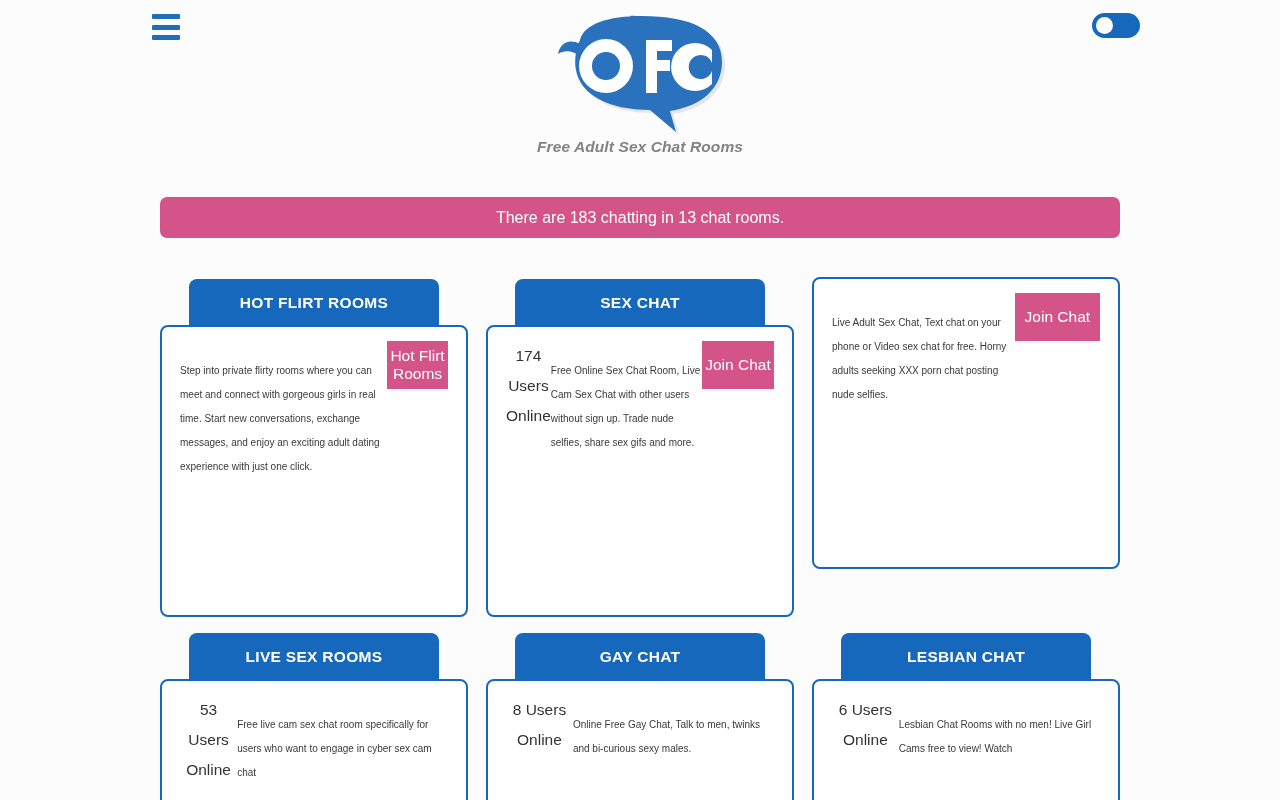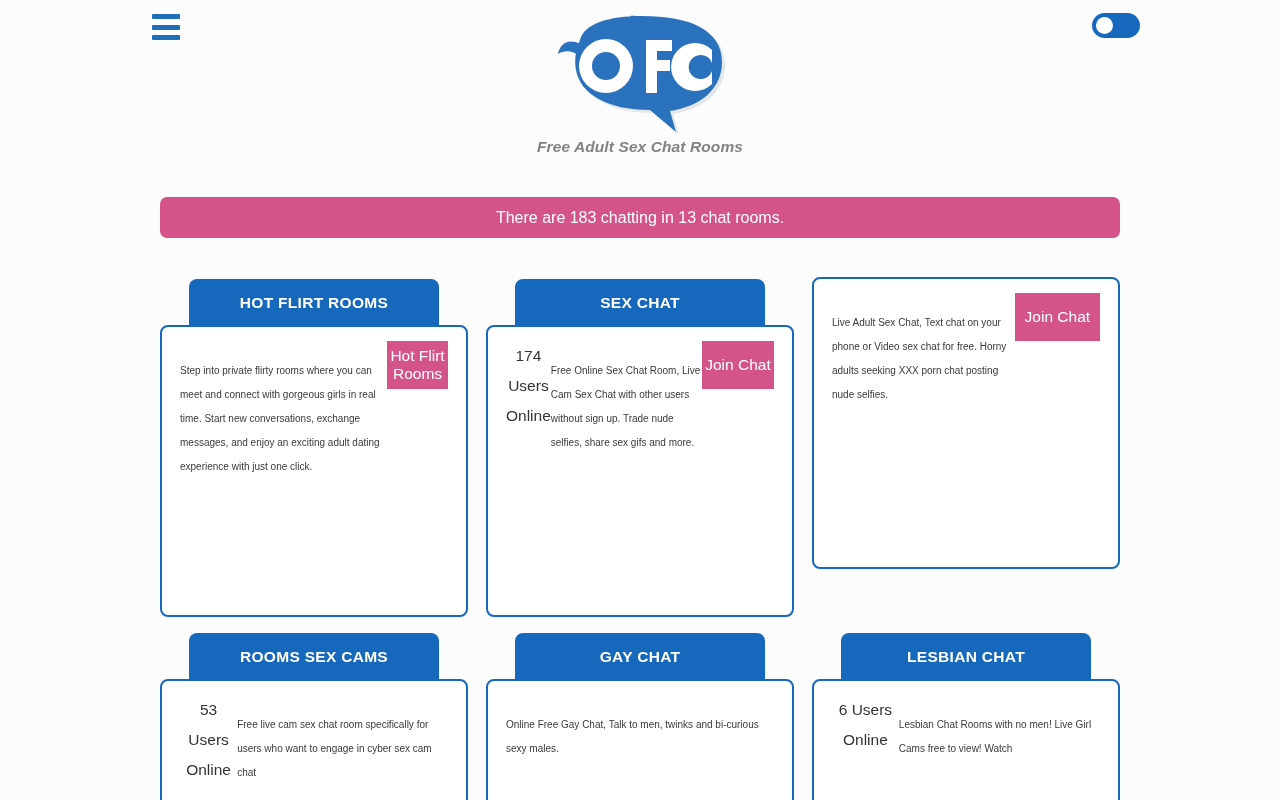--- a/index.html
+++ b/index.html
@@ -247,32 +247,33 @@
 
     <div class="card-slot">
       <div class="card-body">
         <div class="divider"></div>
         <div class="card-desc">Live Adult Sex Chat, Text chat on your phone or Video sex chat for free. Horny adults seeking XXX porn chat posting nude selfies.</div>
         <button class="card-btn">Join Chat</button>
       </div>
     </div>
 
     <div class="card-slot">
-      <div class="card-head">ROOMS SEX CAMS</div>
+      <div class="card-head">LIVE SEX ROOMS</div>
       <div class="card-body">
         <div class="users-online">53 Users Online</div>
         <div class="divider"></div>
         <div class="card-desc">Free live cam sex chat room specifically for users who want to engage in cyber sex cam chat</div>
 
       </div>
     </div>
 
     <div class="card-slot">
       <div class="card-head">GAY CHAT</div>
       <div class="card-body">
+        <div class="users-online">8 Users Online</div>
         <div class="divider"></div>
         <div class="card-desc">Online Free Gay Chat, Talk to men, twinks and bi-curious sexy males.</div>
 
       </div>
     </div>
 
     <div class="card-slot">
       <div class="card-head">LESBIAN CHAT</div>
       <div class="card-body">
         <div class="users-online">6 Users Online</div>

